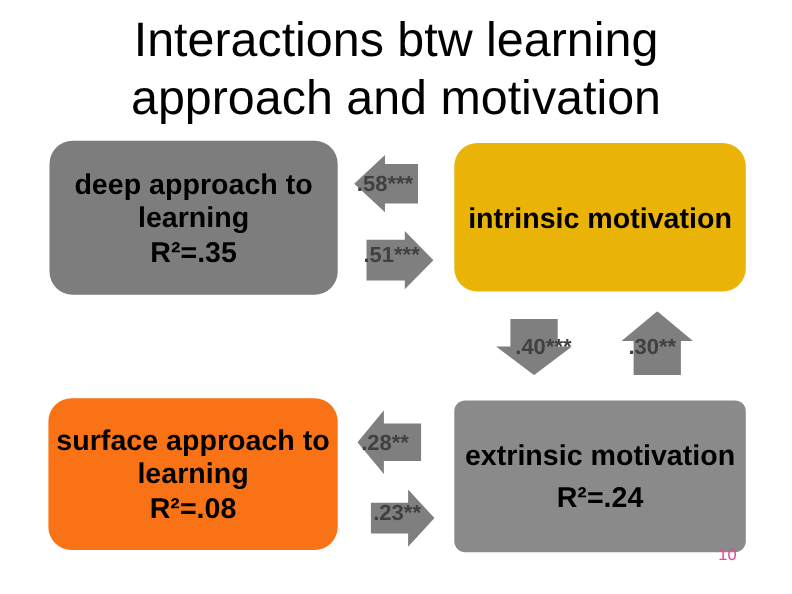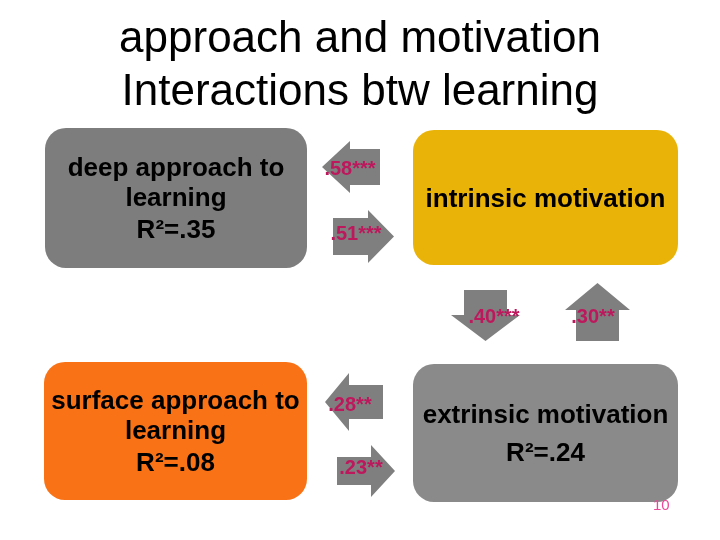--- a/index.html
+++ b/index.html
@@ -33,34 +33,34 @@
     color: #000000;
     font-weight: 700;
     font-size: 26px;
     line-height: 30px;
   }
   .box .r2 { margin-top: 2px; }
   .box .r2.wide-gap { margin-top: 8px; }
   .box-deep      { left: 45px;  top: 128px; width: 262px; height: 140px; }
   .box-intrinsic { left: 413px; top: 130px; width: 265px; height: 135px; }
   .box-surface   { left: 44px;  top: 362px; width: 263px; height: 138px; }
-  .box-extrinsic { left: 413px; top: 364px; width: 265px; height: 138px; }
+  .box-extrinsic { left: 413px; top: 364px; width: 265px; height: 138px; border-radius: 10px; }
   .arrow { position: absolute; display: block; }
   .arrow-58 { left: 322px; top: 141px; }
   .arrow-51 { left: 333px; top: 210px; }
   .arrow-40 { left: 451px; top: 290px; }
   .arrow-30 { left: 565px; top: 283px; }
   .arrow-28 { left: 325px; top: 373px; }
   .arrow-23 { left: 337px; top: 445px; }
   .arrow-label {
     position: absolute;
     transform: translate(-50%, -50%);
     font-size: 20px;
     font-weight: 700;
-    color: #be185d;
+    color: #404040;
     white-space: nowrap;
   }
   .lbl-58 { left: 350px; top: 168px; }
   .lbl-51 { left: 356px; top: 233px; }
   .lbl-40 { left: 494px; top: 316px; }
   .lbl-30 { left: 593px; top: 316px; }
   .lbl-28 { left: 350px; top: 404px; }
   .lbl-23 { left: 361px; top: 467px; }
   .page-number {
     position: absolute;
@@ -68,22 +68,22 @@
     font-size: 15px;
     color: #ec4899;
   }
 </style>
 </head>
 <body>
 
 <div class="slide">
 
   <div class="title">
+    <div>Interactions btw learning</div>
     <div>approach and motivation</div>
-    <div>Interactions btw learning</div>
   </div>
 
   <div class="box box-deep" style="background-color: rgb(125, 125, 125);">
     <div>deep approach to</div>
     <div>learning</div>
     <div class="r2">R²=.35</div>
   </div>
 
   <div class="box box-intrinsic" style="background-color: #eab308;">
     <div>intrinsic motivation</div>

